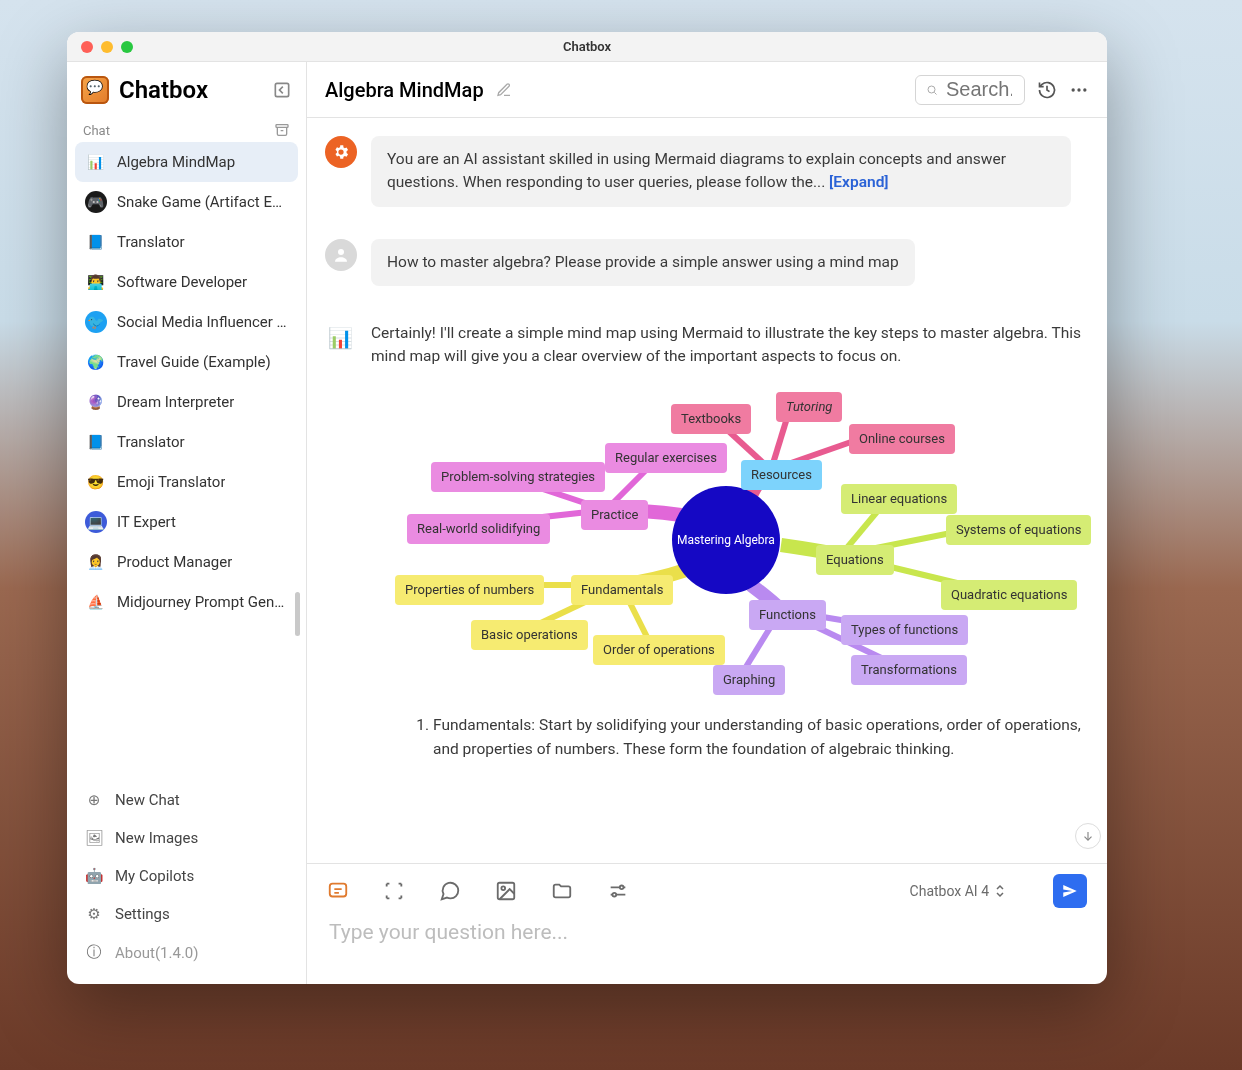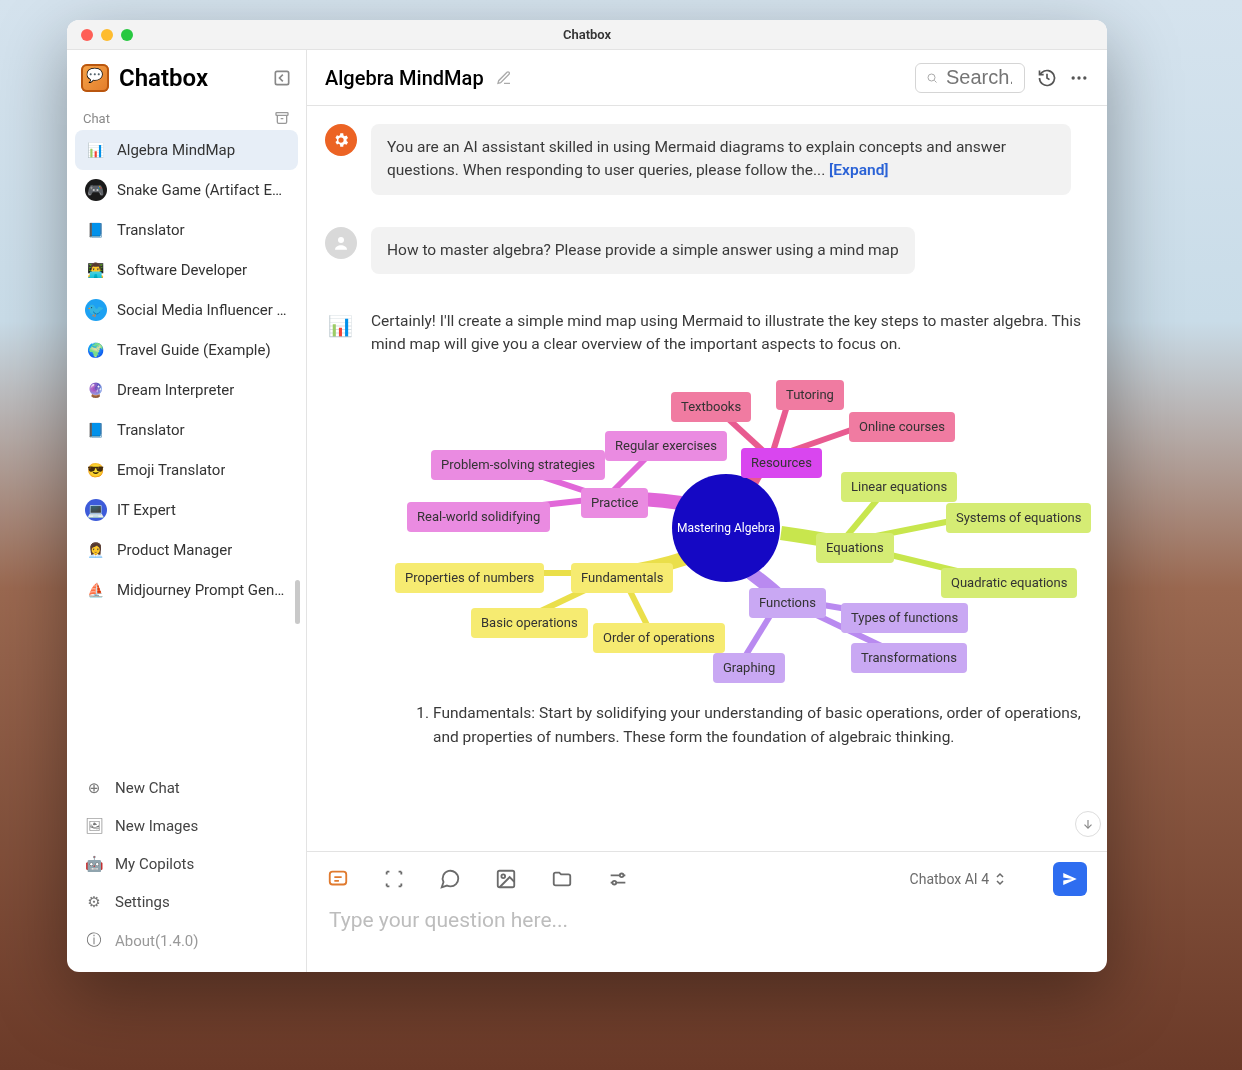--- a/index.html
+++ b/index.html
@@ -18,21 +18,21 @@
   body{
     margin:0;
     font-family:-apple-system,BlinkMacSystemFont,"Segoe UI",Roboto,Helvetica,Arial,sans-serif;
     background:linear-gradient(180deg,#d5e3ee 0%,#c9dce8 30%,#9a6850 55%,#6b3a28 100%);
     width:1242px;height:1070px;
     position:relative;
     overflow:hidden;
   }
   
   .window{
-    position:absolute;top:20px;left:67px;width:1040px;height:952px;
+    position:absolute;top:32px;left:67px;width:1040px;height:952px;
     background:var(--window-bg);
     border-radius:12px;
     box-shadow:0 24px 70px rgba(0,0,0,.35);
     display:flex;flex-direction:column;
     overflow:hidden;
   }
   .titlebar{
     height:30px;flex:0 0 30px;
     background:var(--titlebar-bg);
     border-bottom:1px solid var(--border);
@@ -318,23 +318,23 @@
                 <path d="M410 230 L500 245" stroke="#b98af0" stroke-width="6" fill="none"></path>
                 <path d="M410 230 L525 285" stroke="#b98af0" stroke-width="6" fill="none"></path>
 
                 <path d="M410 165 Q445 170 470 175" stroke="#c8e64d" stroke-width="14" fill="none"></path>
                 <path d="M470 175 L520 115" stroke="#c8e64d" stroke-width="6" fill="none"></path>
                 <path d="M470 175 L620 145" stroke="#c8e64d" stroke-width="6" fill="none"></path>
                 <path d="M470 175 L615 210" stroke="#c8e64d" stroke-width="6" fill="none"></path>
               </svg>
               <div class="center" style="left:301px;top:106px;">Mastering Algebra</div>
 
-              <div class="node" style="left:370px;top:80px;background:#d946ef;">Resources</div>
+              <div class="node" style="left:370px;top:80px;background:#7dd3fc;">Resources</div>
               <div class="node" style="left:300px;top:24px;background:#f07ba1;">Textbooks</div>
-              <div class="node" style="left:405px;top:12px;background:#f07ba1;">Tutoring</div>
+              <div class="node" style="left:405px;top:12px;background:#f07ba1;font-style:italic;">Tutoring</div>
               <div class="node" style="left:478px;top:44px;background:#f07ba1;">Online courses</div>
 
               <div class="node" style="left:210px;top:120px;background:#ea8be1;">Practice</div>
               <div class="node" style="left:234px;top:63px;background:#ea8be1;">Regular exercises</div>
               <div class="node" style="left:60px;top:82px;background:#ea8be1;">Problem-solving strategies</div>
               <div class="node" style="left:36px;top:134px;background:#ea8be1;">Real-world solidifying</div>
 
               <div class="node" style="left:200px;top:195px;background:#f6eb71;">Fundamentals</div>
               <div class="node" style="left:24px;top:195px;background:#f6eb71;">Properties of numbers</div>
               <div class="node" style="left:100px;top:240px;background:#f6eb71;">Basic operations</div>

